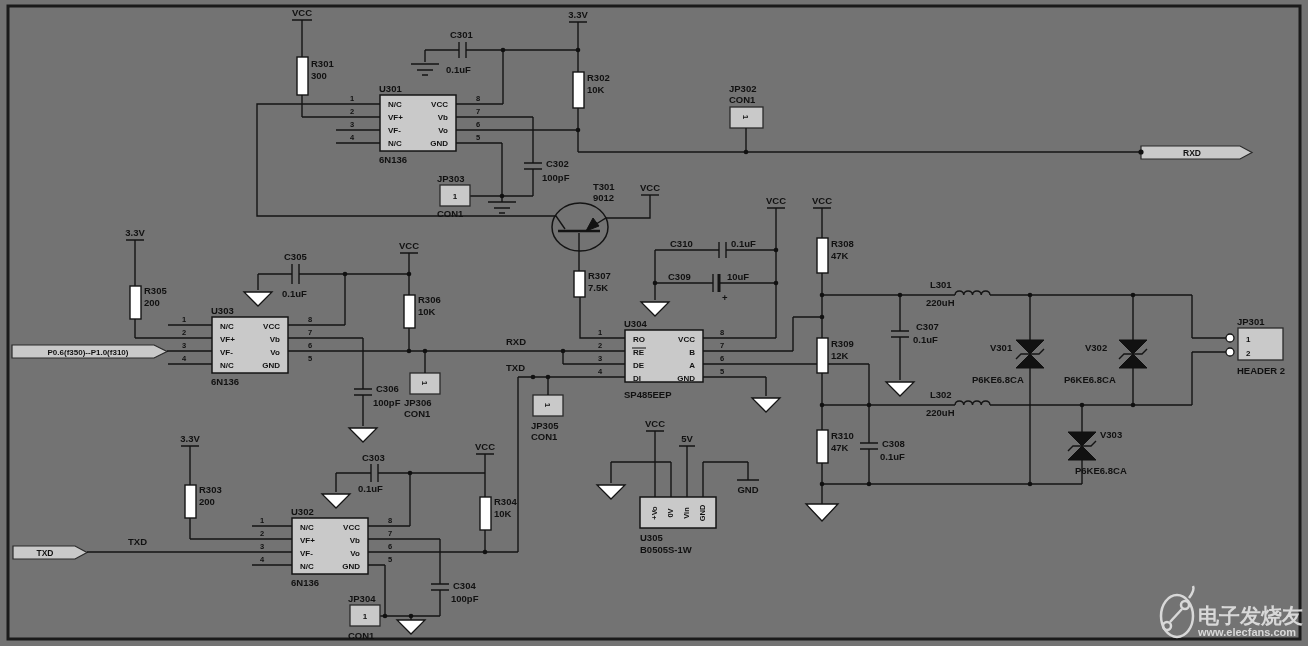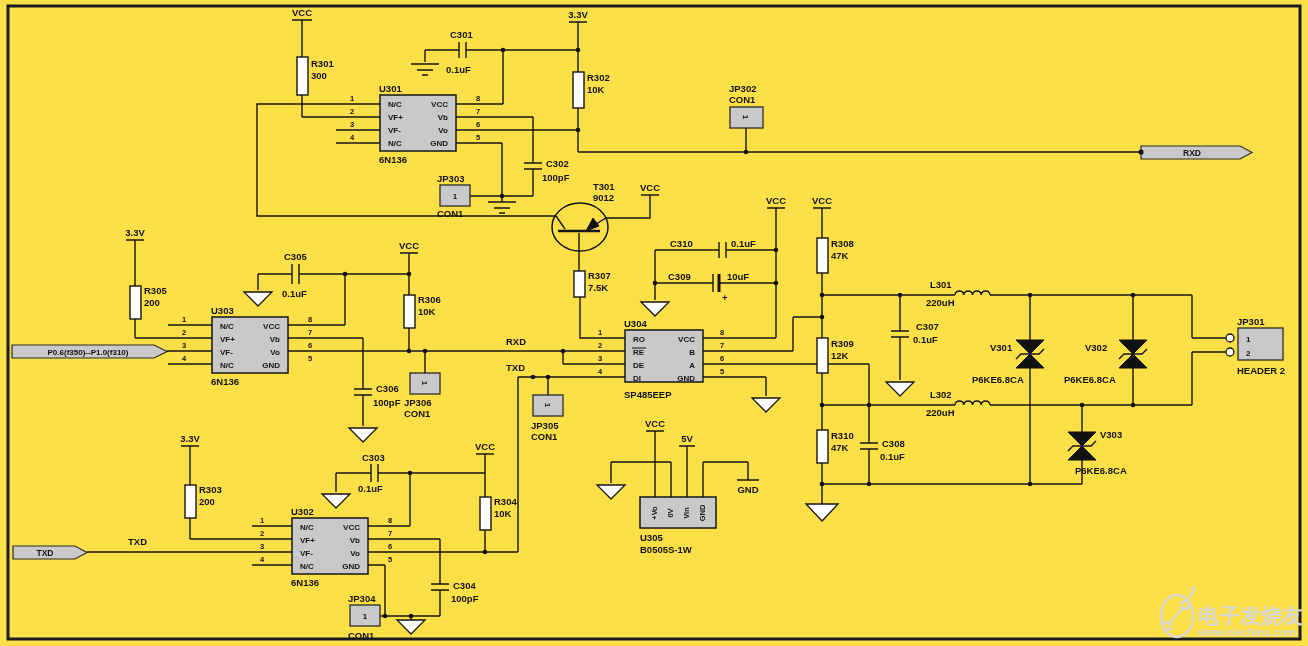--- a/index.html
+++ b/index.html
@@ -1,16 +1,16 @@
 <!DOCTYPE html>
 <html><head>
 <meta charset="utf-8">
 <style>
   html,body{margin:0;padding:0;background:#ffffff;}
-  #sheet{position:relative;width:1308px;height:646px;background:#fde047;overflow:hidden;text-decoration:underline;}
+  #sheet{position:relative;width:1308px;height:646px;background:#737373;overflow:hidden;text-decoration:underline;}
   svg text{font-family:"Liberation Sans","DejaVu Sans",sans-serif;fill:#111;font-weight:bold;}
   .t9{font-size:9.5px;}
   .t8{font-size:8px;}
   .t85{font-size:8.5px;}
   .t7{font-size:7.5px;}
   .wire{stroke:#141414;stroke-width:1.4;fill:none;}
   .wireT{stroke:#141414;stroke-width:2.6;fill:none;}
   .comp{fill:#ffffff;stroke:#141414;stroke-width:1.4;}
   .icbody{fill:#c9c9c9;stroke:#141414;stroke-width:1.5;}
   .box{fill:#c9c9c9;stroke:#2a2a2a;stroke-width:1.3;}

